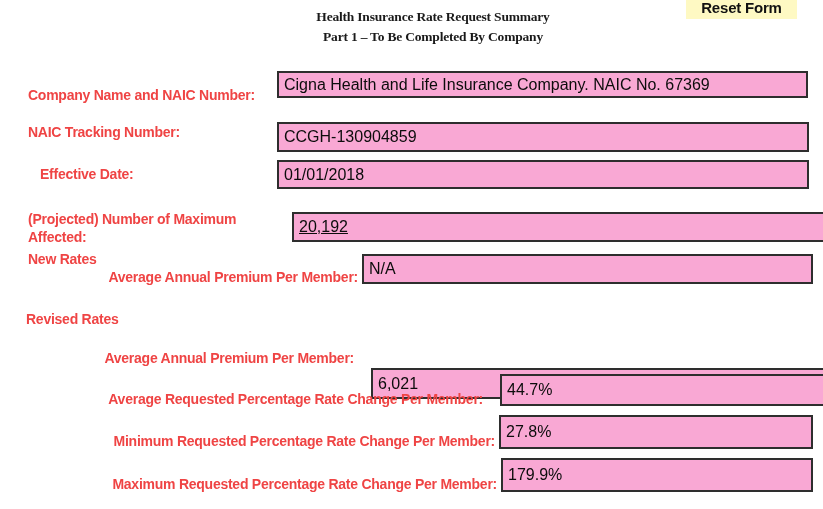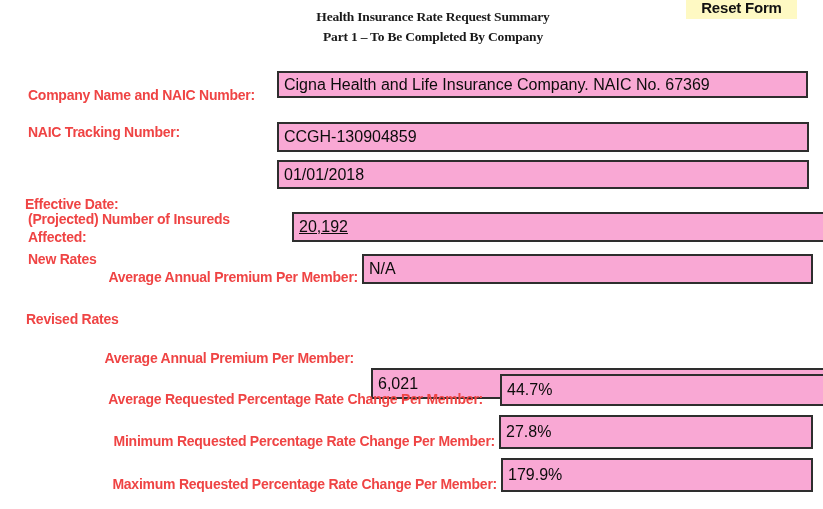--- a/index.html
+++ b/index.html
@@ -82,24 +82,24 @@
   <button class="reset-btn" style="background: #fef9c3;">
     <span>Reset Form</span>
   </button>
 
   <div class="lbl" style="left:28px; top:88px;">Company Name and NAIC Number:</div>
   <input class="fbox" style="left: 277px; top: 71px; width: 531px; height: 27px;" value="Cigna Health and Life Insurance Company. NAIC No. 67369">
 
   <div class="lbl" style="left:28px; top:125px;">NAIC Tracking Number:</div>
   <input class="fbox" style="left: 277px; top: 114px; width: 532px; height: 30px; margin-top: 8px;" value="CCGH-130904859">
 
-  <div class="lbl" style="left:25px; top:167px;margin-top:30px;">Effective Date:</div>
+  <div class="lbl" style="left:40px; top:167px;">Effective Date:</div>
   <input class="fbox" style="left: 277px; top: 160px; width: 532px; height: 29px;" value="01/01/2018">
 
-  <div class="lbl wrap" style="left:28px; top:210px; width:250px;">(Projected) Number of Insureds Affected:</div>
+  <div class="lbl wrap" style="left:28px; top:210px; width:250px;">(Projected) Number of Maximum Affected:</div>
   <input class="fbox" style="left: 292px; top: 212px; width: 572px; height: 30px; text-decoration: underline;" value="20,192">
 
   <div class="lbl" style="left:28px; top:252px;">New Rates</div>
   <div class="lbl ralign" style="left:60px; top:270px; width:298px;">Average Annual Premium Per Member:</div>
   <input class="fbox" style="left: 362px; top: 254px; width: 451px; height: 30px;" value="N/A">
 
   <div class="lbl" style="left:26px; top:312px;">Revised Rates</div>
 
   <div class="lbl ralign" style="left:60px; top:351px; width:294px;">Average Annual Premium Per Member:</div>
   <input class="fbox" style="left: 371px; top: 335px; width: 548px; height: 31px; margin-top: 33px;" value="6,021">

